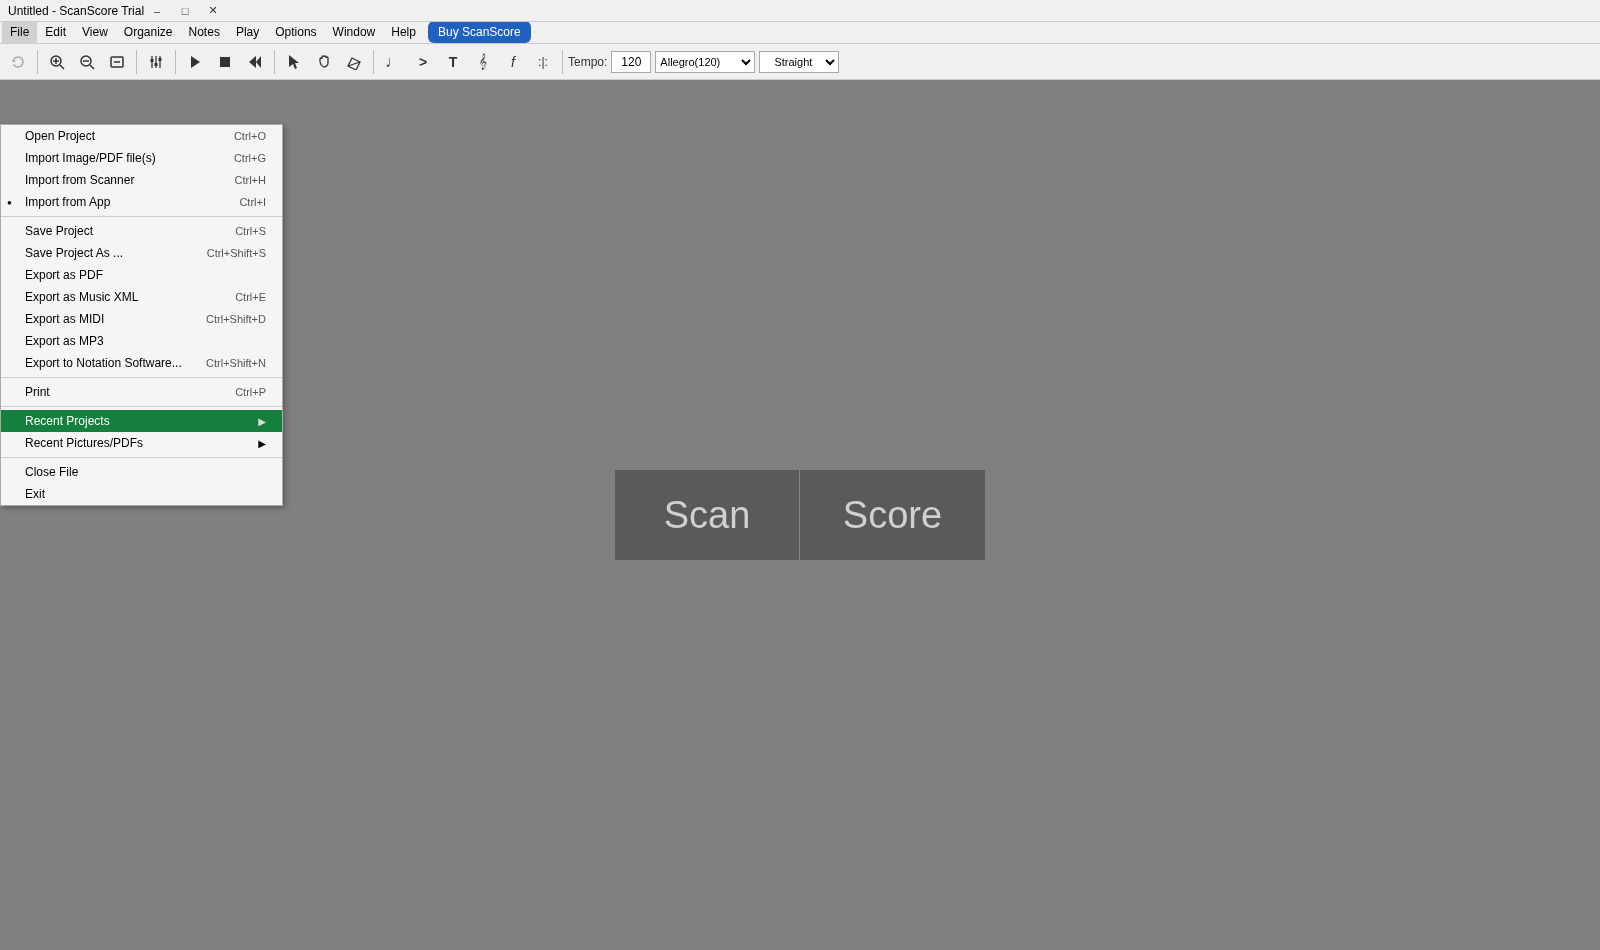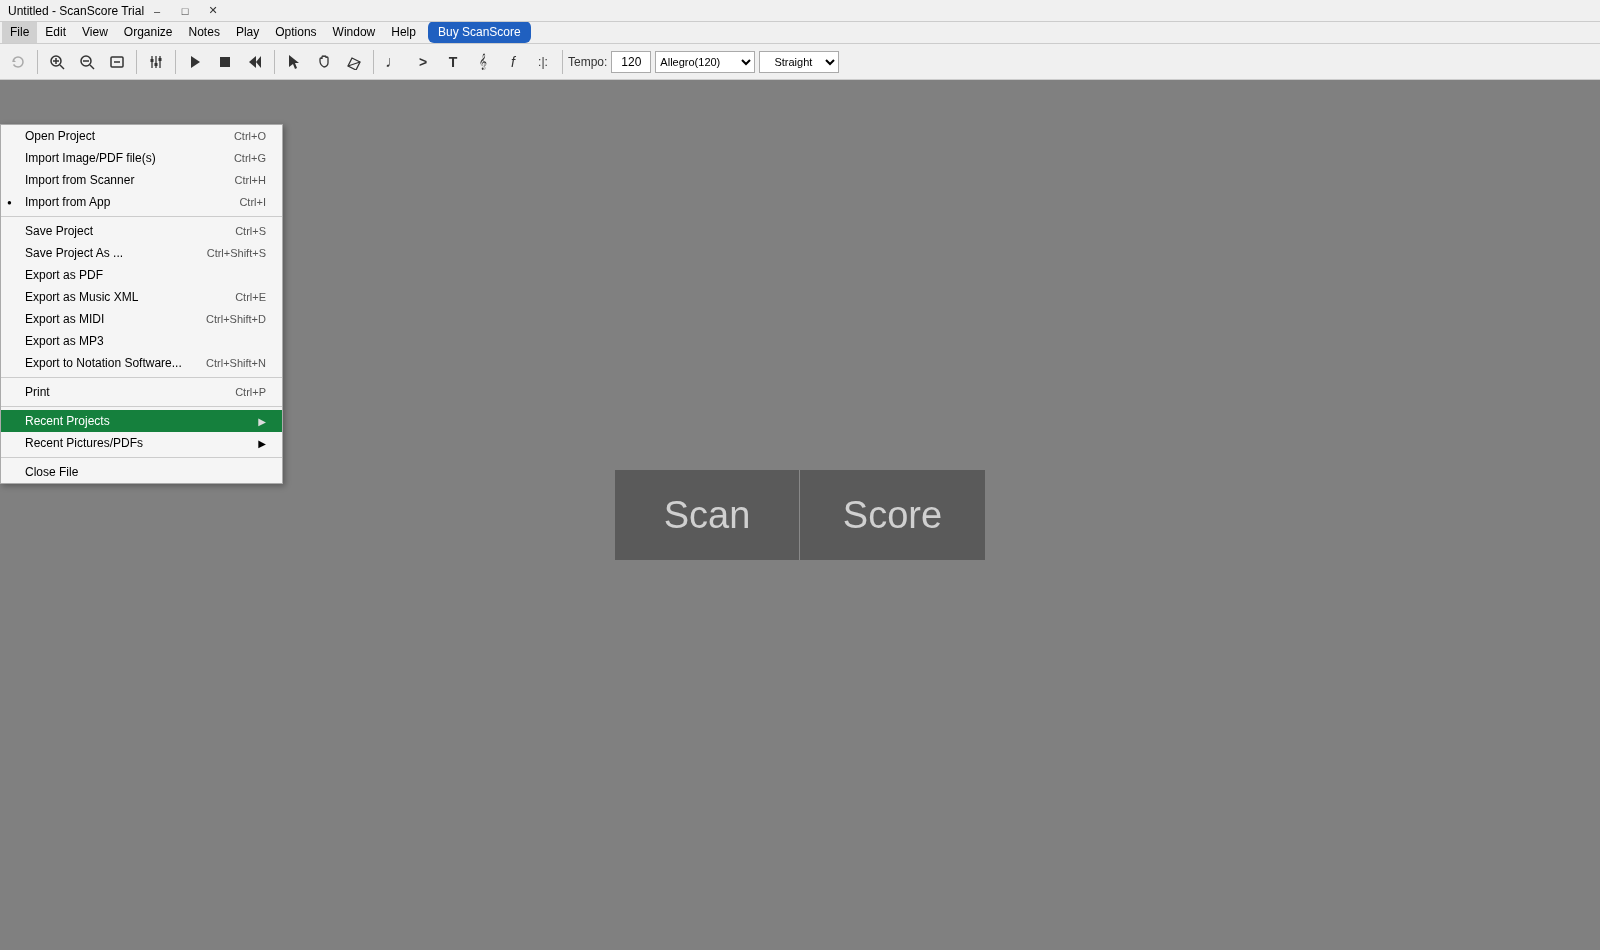--- a/index.html
+++ b/index.html
@@ -406,20 +406,23 @@
       <span class="submenu-arrow">▶</span>
     </div>
     <div class="dd-item">
       <span>Recent Pictures/PDFs</span>
       <span class="submenu-arrow">▶</span>
     </div>
     <div class="dd-separator"></div>
     <div class="dd-item">
       <span>Close File</span>
     </div>
+    <div class="dd-item">
+      <span>Exit</span>
+    </div>
   </div>
 
   <div id="scan-score-container">
     <div class="scan-box">
       <span>Scan</span>
     </div>
     <div class="score-box">
       <span>Score</span>
     </div>
   </div>

